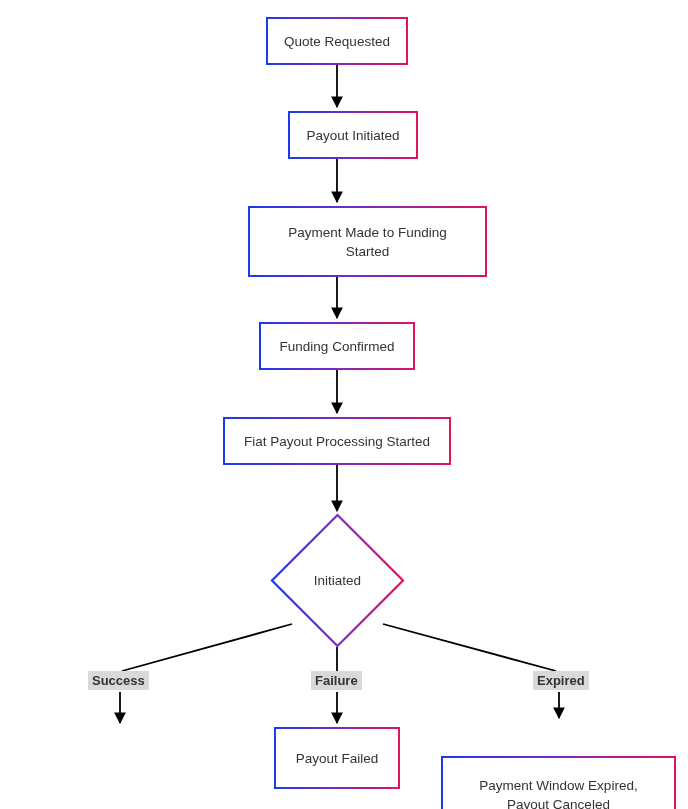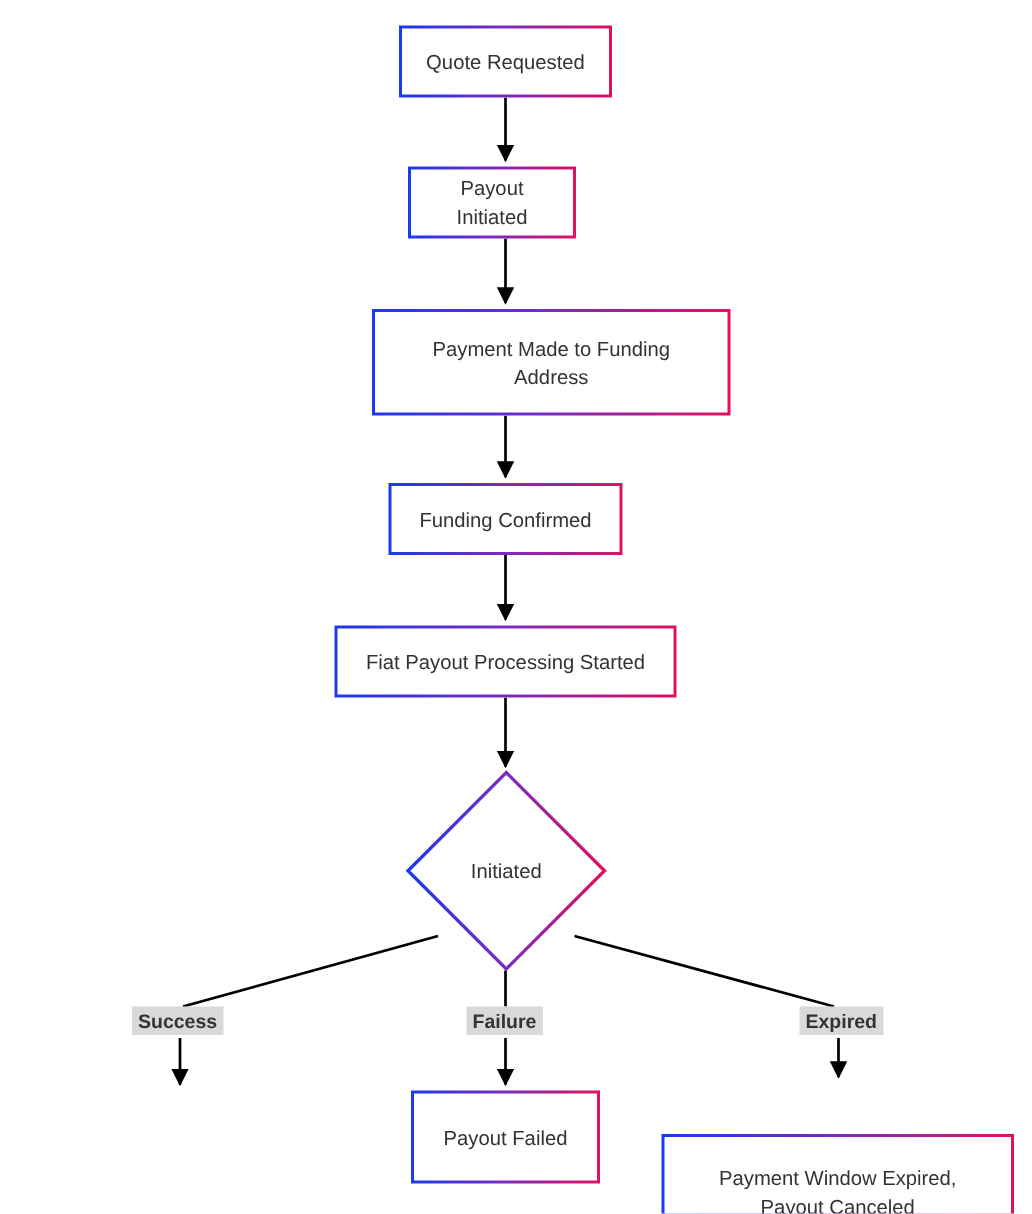--- a/index.html
+++ b/index.html
@@ -122,31 +122,31 @@
       <line x1="559" y1="692" x2="559" y2="718" marker-end="url(#arrow)"></line>
     </g>
   </svg>
 
   <div class="node process" style="left:266px; top:17px; width:142px; height:48px;">
     <div class="inner">
         <span>Quote Requested</span>
       </div>
   </div>
 
-  <div class="node process" style="left:272px; top:111px; width:112px; height:48px;">
+  <div class="node process" style="left:288px; top:111px; width:130px; height:48px;">
     <div class="inner">
         <span>Payout Initiated</span>
       </div>
   </div>
 
   <div class="node process" style="left:218px; top:206px; width:239px; height:71px;margin-left:30px;">
     <div class="inner">
       <span>
         <span>Payment Made to Funding</span><br>
-        <span>Address</span>
+        <span>Started</span>
       </span>
     </div>
   </div>
 
   <div class="node process" style="left:259px; top:322px; width:156px; height:48px;">
     <div class="inner">
         <span>Funding Confirmed</span>
       </div>
   </div>
 

